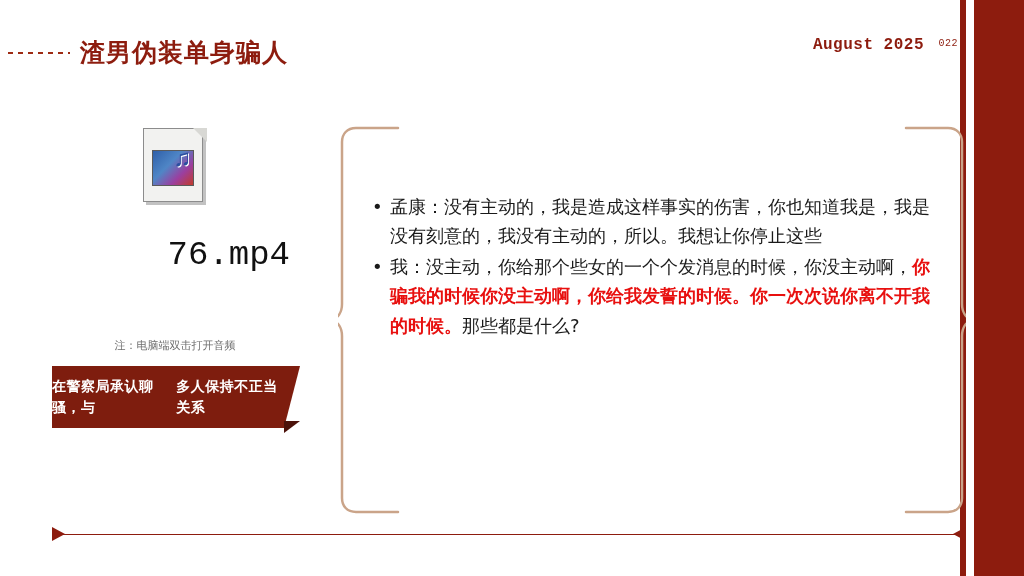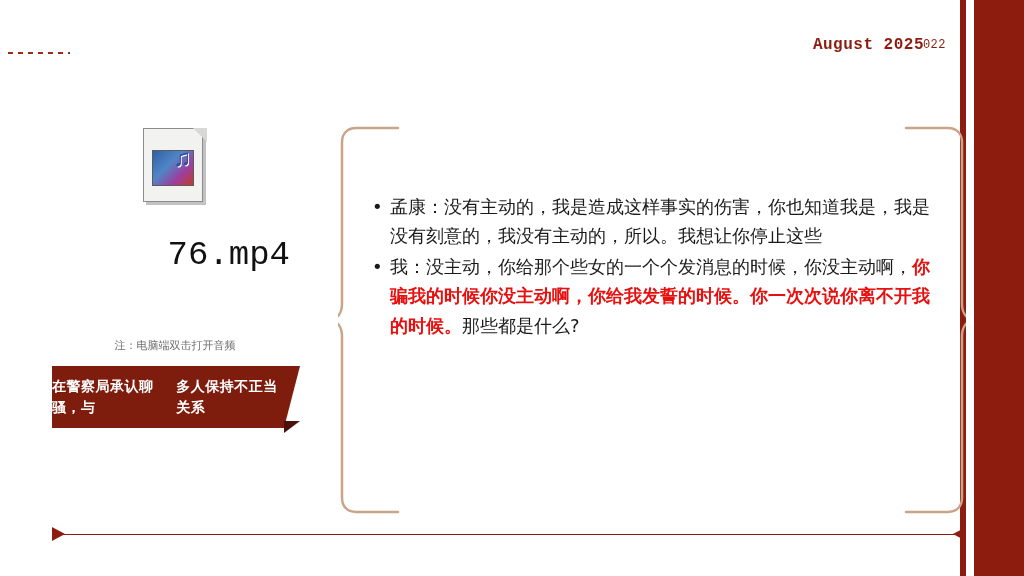--- a/index.html
+++ b/index.html
@@ -71,24 +71,24 @@
     right: 100px;
     top: 36px;
     font-family: Liberation Mono, monospace;
     font-size: 16px;
     font-weight: bold;
     color: #8d1c0e;
     letter-spacing: 0.5px;
   }
   .header-page {
     position: absolute;
-    right: 78px;
+    right: 66px;
     top: 38px;
     font-family: "Liberation Mono", monospace;
-    font-size: 12px;
+    font-size: 10px;
     color: #8d1c0e;
     letter-spacing: 0.5px;
   }
 
   
   .main-title {
     position: absolute;
     left: 340px;
     top: 62px;
     width: 630px;
@@ -299,20 +299,21 @@
 </head>
 <body>
 
 <div class="slide">
 
   <div class="right-band-dark"></div>
   <div class="right-band-white"></div>
   <div class="right-band-dark2"></div>
 
   <div class="header-dots"></div>
+  <div class="header-title">渣男伪装单身骗人</div>
   <div class="header-date">August 2025</div>
   <div class="header-page">022</div>
 
 
   <div class="file-icon-wrap">
     <div class="file-icon-page"></div>
     <div class="file-icon-fold"></div>
     <div class="file-icon-art"></div>
     <div class="file-icon-note">♫</div>
   </div>

